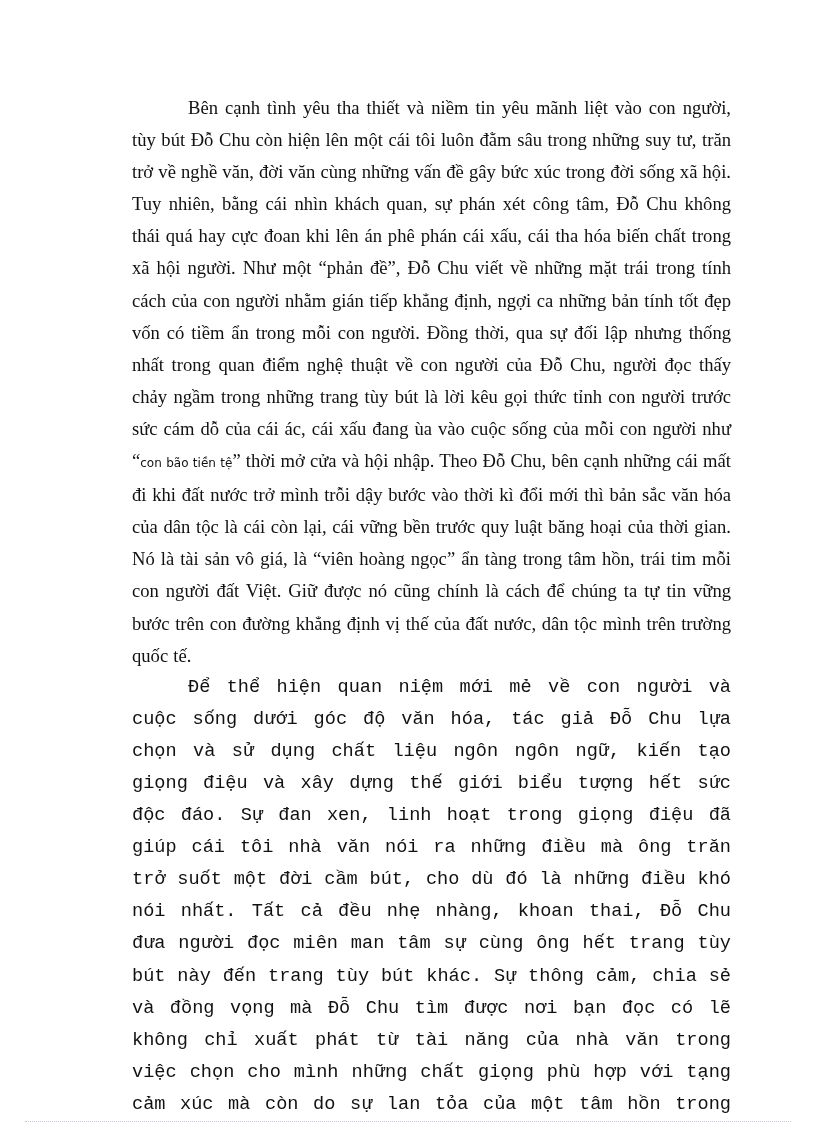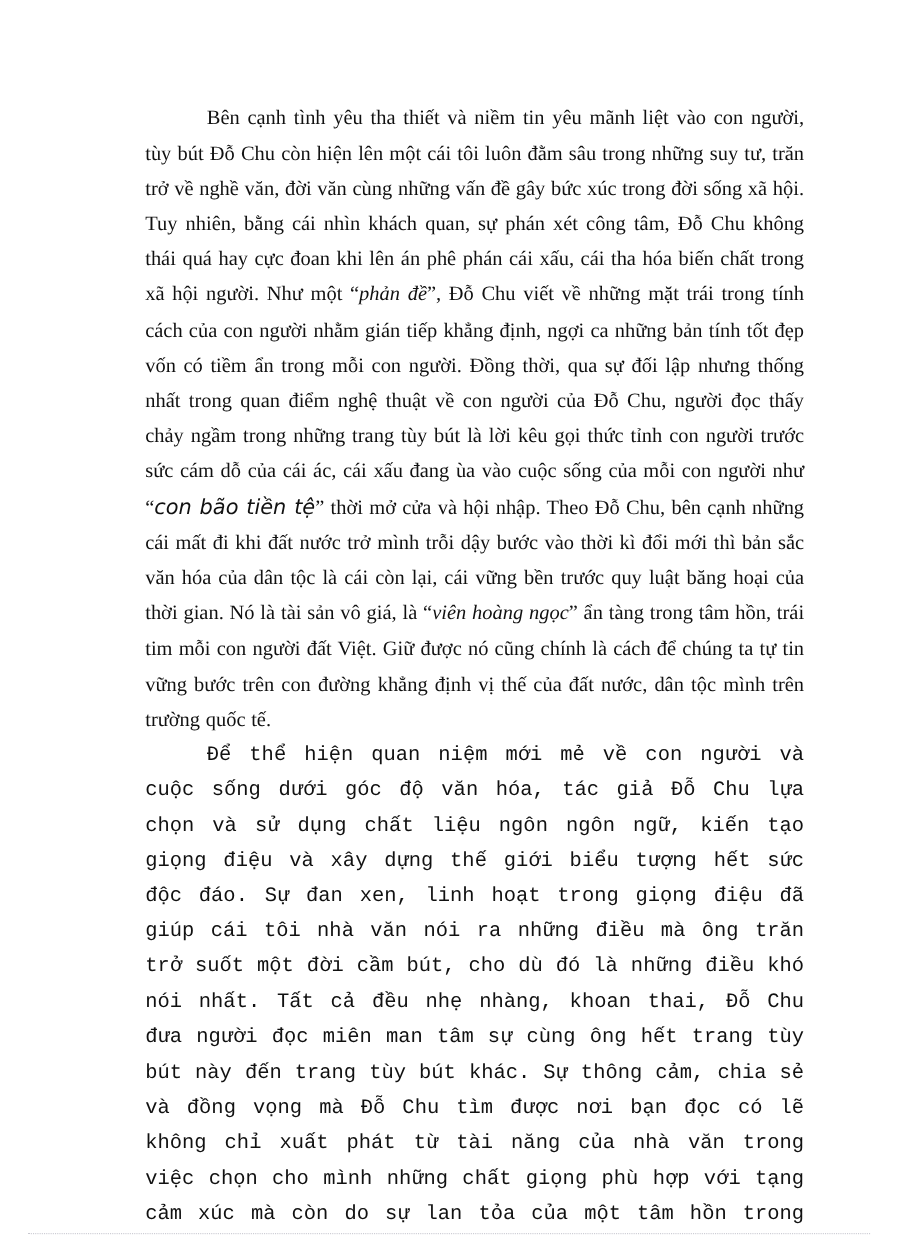--- a/index.html
+++ b/index.html
@@ -35,26 +35,24 @@
       line-height: 32.1px;
       text-align: justify;
       text-indent: 56px;
       word-spacing: 0.5px;
     }
     .paragraph + .paragraph {
       margin-top: 0;
       font-family: Liberation Mono, monospace;
     }
     .quote-italic {
-      font-style: italic;
     }
     .quote-sans-italic {
       font-family: "DejaVu Sans", "Liberation Sans", sans-serif;
-      font-style: italic;
-      font-size: 19px;
+      font-size: 12px;
     }
     .page-break {
       position: absolute;
       left: 25px;
       top: 1121px;
       width: 766px;
       height: 0;
       border-top: 1px dotted #c8c8d0;
     }
   </style>

